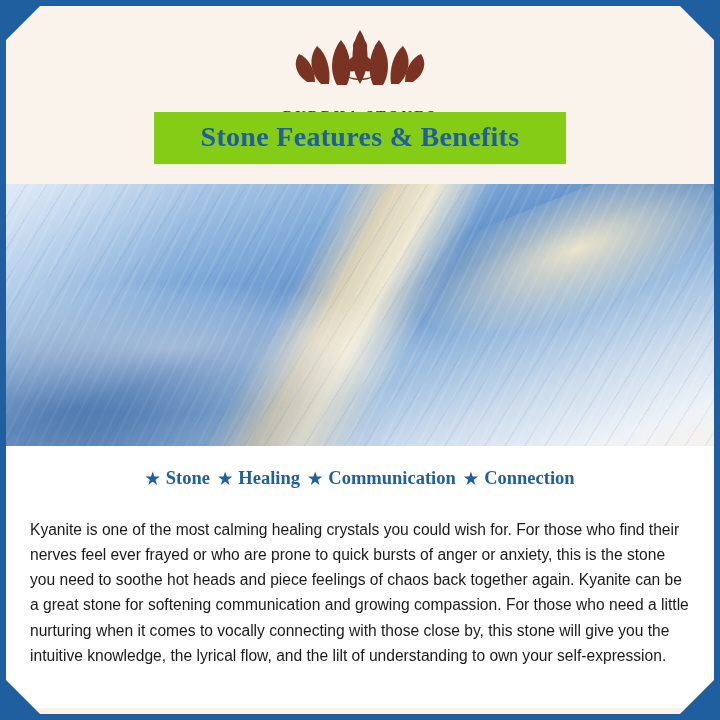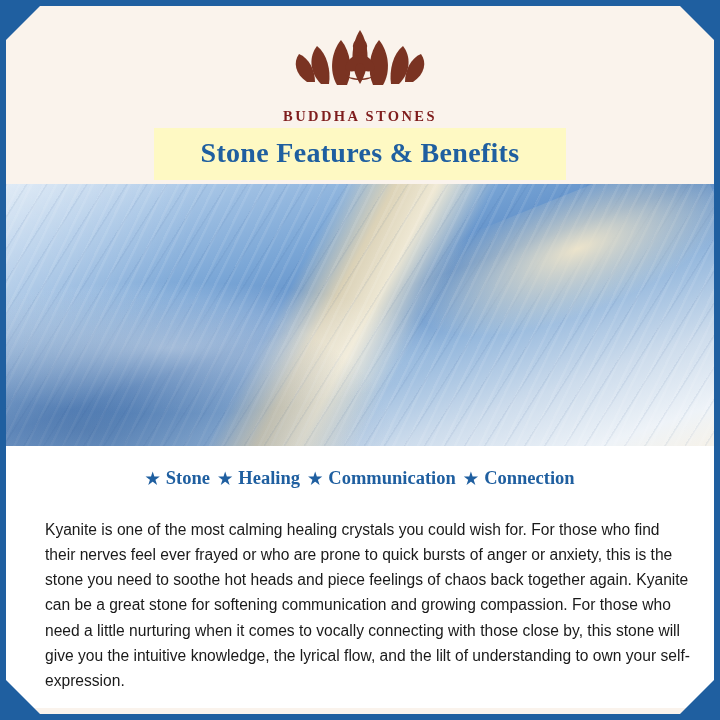--- a/index.html
+++ b/index.html
@@ -81,22 +81,22 @@
     letter-spacing: 2.4px;
     font-weight: bold;
     color: #7f1d1d;
     font-family: "Liberation Serif", serif;
   }
 
   .title-bar {
     position: absolute;
     left: 148px;
     right: 148px;
-    bottom: 4px;
-    background: #fef9c3;
+    bottom: 20px;
+    background: #84cc16;
     padding: 9px 0 11px 0;
   }
   .title-bar .title-text {
     font-family: "Liberation Serif", serif;
     font-weight: bold;
     font-size: 28px;
     color: #1f5fa0;
     letter-spacing: 0.3px;
   }
 
@@ -213,21 +213,20 @@
     font-size: 16px;
     line-height: 1;
   }
 
   .desc {
     font-size: 15.6px;
     line-height: 1.62;
     color: #1a1a1a;
     text-align: left;
     padding: 0 2px;
-    margin-left: 15px;
   }
 </style>
 </head>
 <body>
 
 <div class="poster">
   <div class="inner">
 
     <div class="header">
       <div class="logo-wrap">

